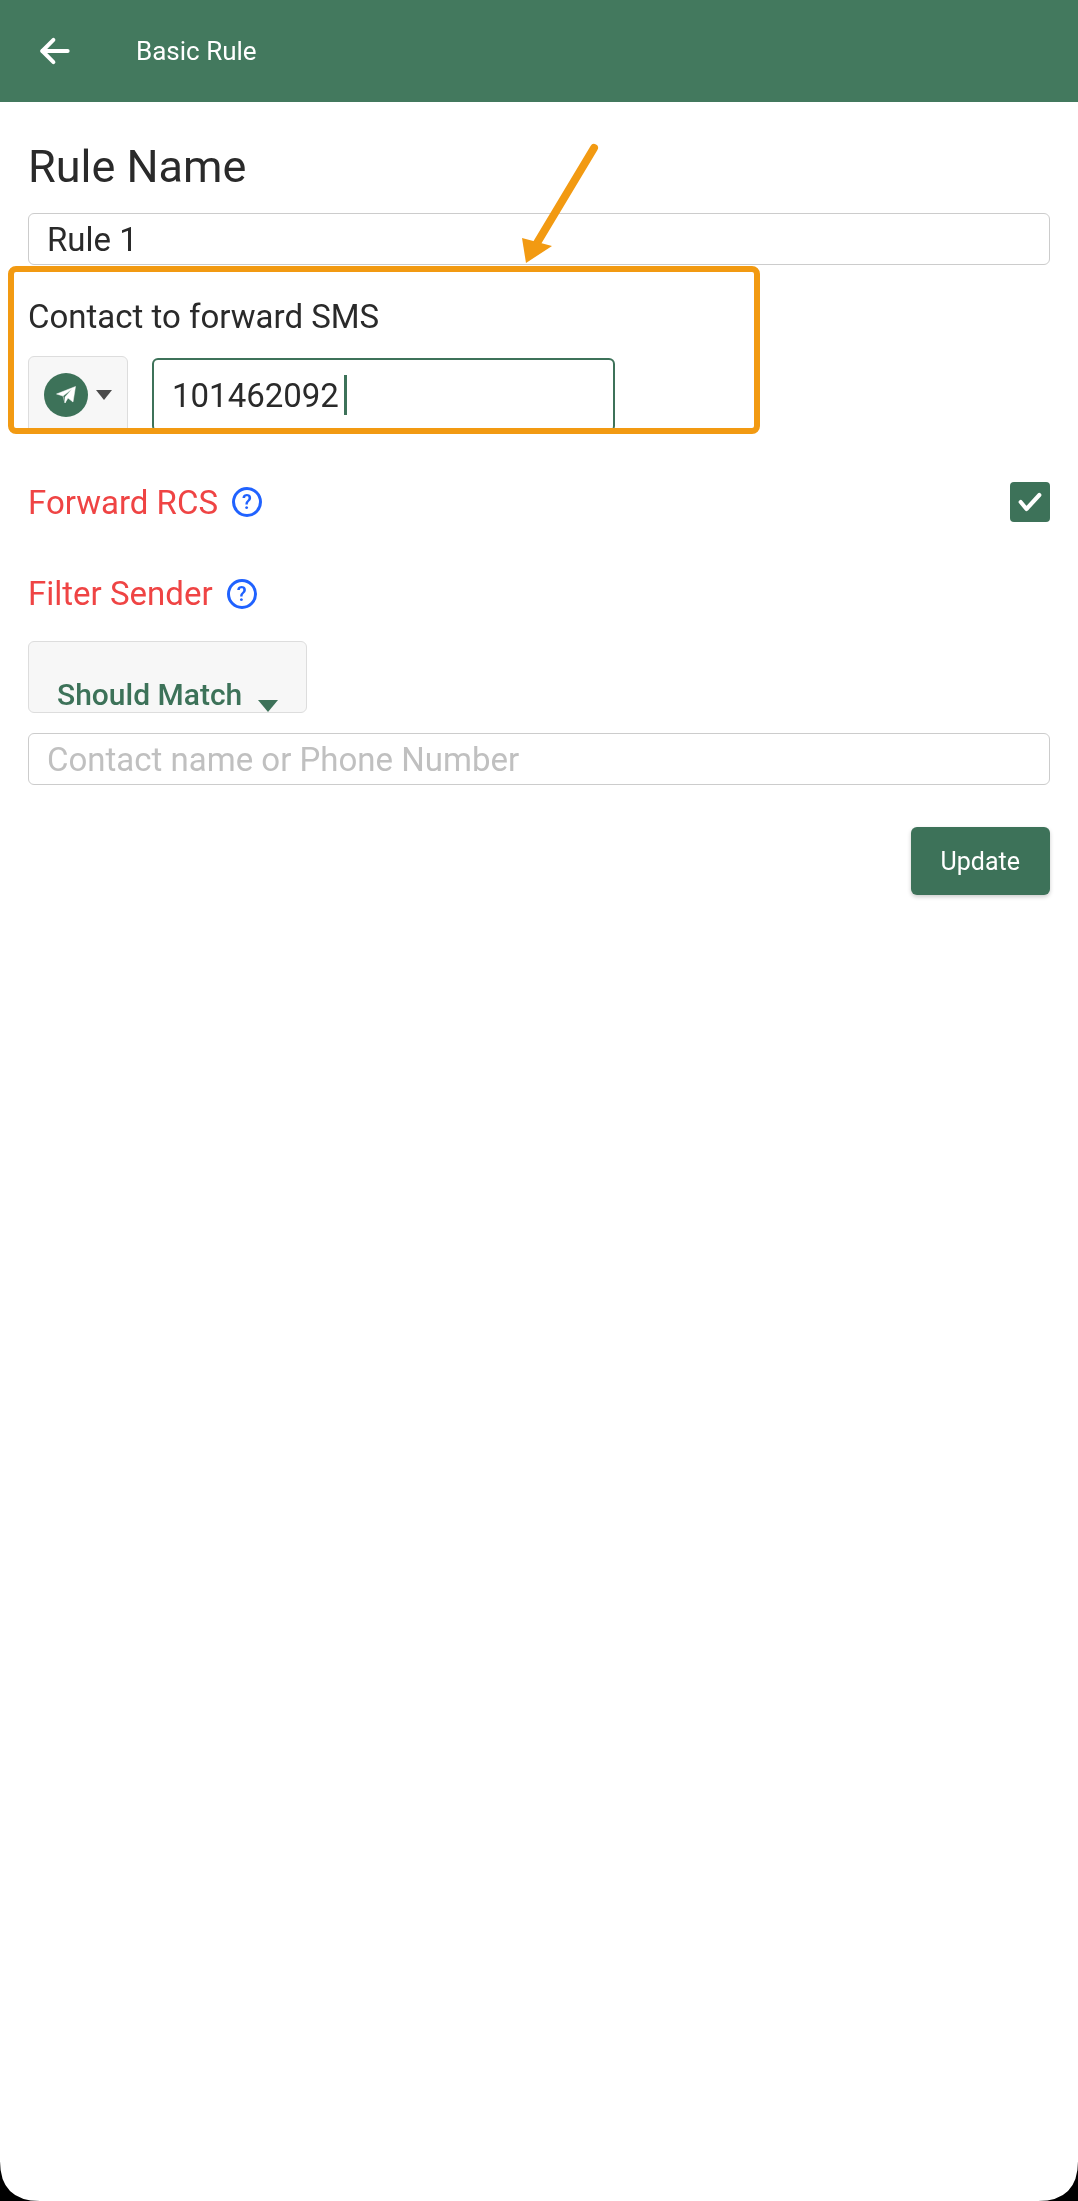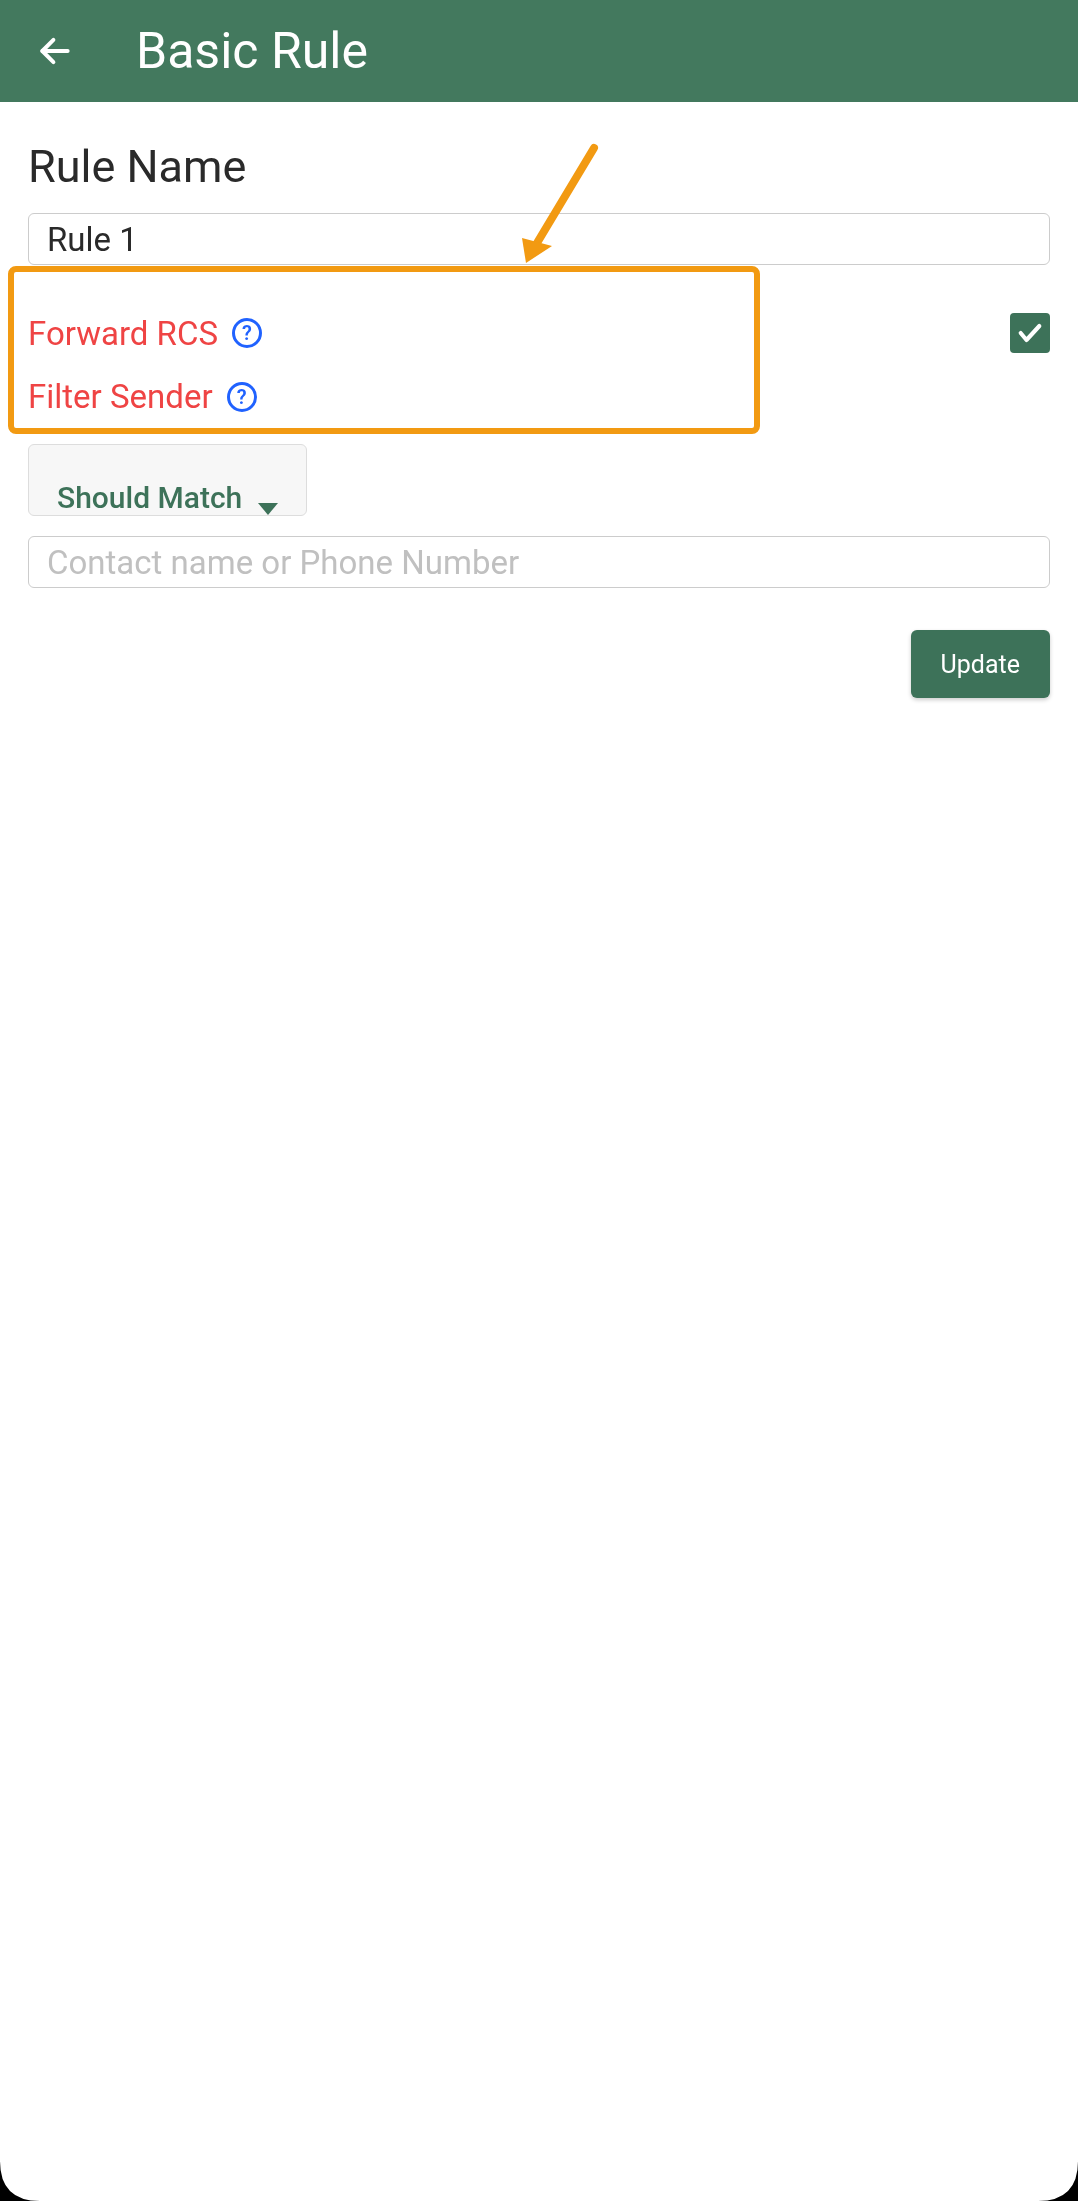--- a/index.html
+++ b/index.html
@@ -24,21 +24,21 @@
       gap: 62px;
     }
     .back-arrow {
       color: #ffffff;
       cursor: pointer;
       display: flex;
       align-items: center;
     }
     .header-title {
       color: #ffffff;
-      font-size: 50px;
+      font-size: 26px;
       font-weight: 400;
     }
     .content {
       padding: 38px 28px 0;
     }
     .field-label {
       color: #2a2a2a;
       font-size: 45px;
       font-weight: 400;
       margin-bottom: 20px;
@@ -160,21 +160,21 @@
       width: 40px;
       height: 40px;
       background: #3d7259;
       border-radius: 4px;
       display: flex;
       align-items: center;
       justify-content: center;
       cursor: pointer;
     }
     .filter-section {
-      margin-top: 24px;
+      margin-top: 52px;
     }
     .filter-label-wrap {
       display: flex;
       align-items: center;
       gap: 14px;
       margin-bottom: 28px;
     }
     .filter-dropdown {
       display: inline-flex;
       align-items: flex-end;
@@ -251,20 +251,37 @@
       <polyline points="11 5 4 12 11 19"></polyline>
     </svg>
   </div>
   <div class="header-title">Basic Rule</div>
 </div>
 
 <div class="content">
   <div class="field-label">Rule Name</div>
   <input type="text" class="text-input" value="Rule 1" style="">
 
+  <div class="contact-section">
+    <div class="contact-label">Contact to forward SMS</div>
+    <div class="contact-row">
+      <div class="method-selector">
+        <div class="telegram-circle">
+          <svg width="24" height="24" viewBox="0 0 24 24" fill="#ffffff">
+            <path d="M21.5 3.5 L2.5 11 L9 13 L11 20 L14 15 L19 19 L21.5 3.5 Z M9 13 L18 6 L11 14 L11 20" fill="#ffffff" stroke="#ffffff" stroke-width="0.5"></path>
+          </svg>
+        </div>
+        <div class="dropdown-caret"></div>
+      </div>
+      <div style="flex:1; position:relative;">
+        <input type="text" class="contact-input" value="101462092" style="">
+        <div class="input-cursor" style="left: 192px;"></div>
+      </div>
+    </div>
+  </div>
 
   <div class="toggle-row">
     <div class="toggle-label-wrap">
       <span class="toggle-label">Forward RCS</span>
       <div class="help-icon">?</div>
     </div>
     <div class="checkbox">
       <svg width="28" height="28" viewBox="0 0 24 24" fill="none" stroke="#ffffff" stroke-width="3.5" stroke-linecap="round" stroke-linejoin="round">
         <polyline points="4 12 9 18 20 6"></polyline>
       </svg>

